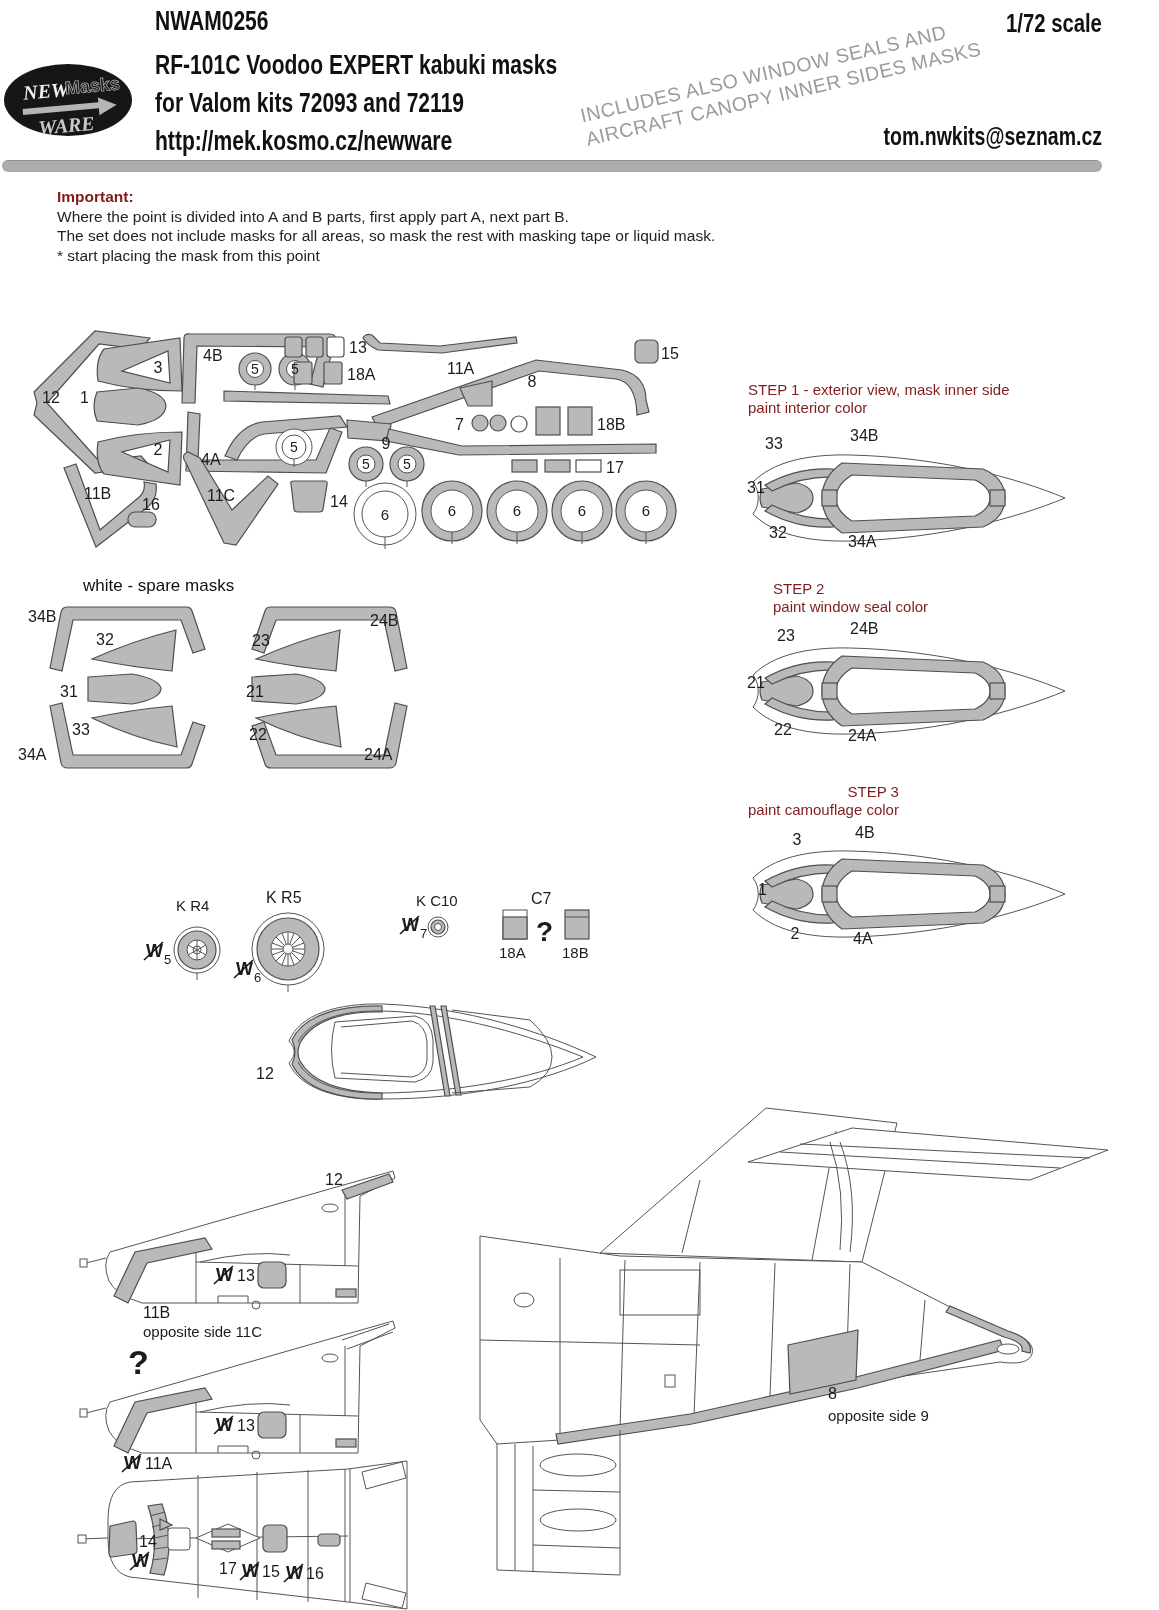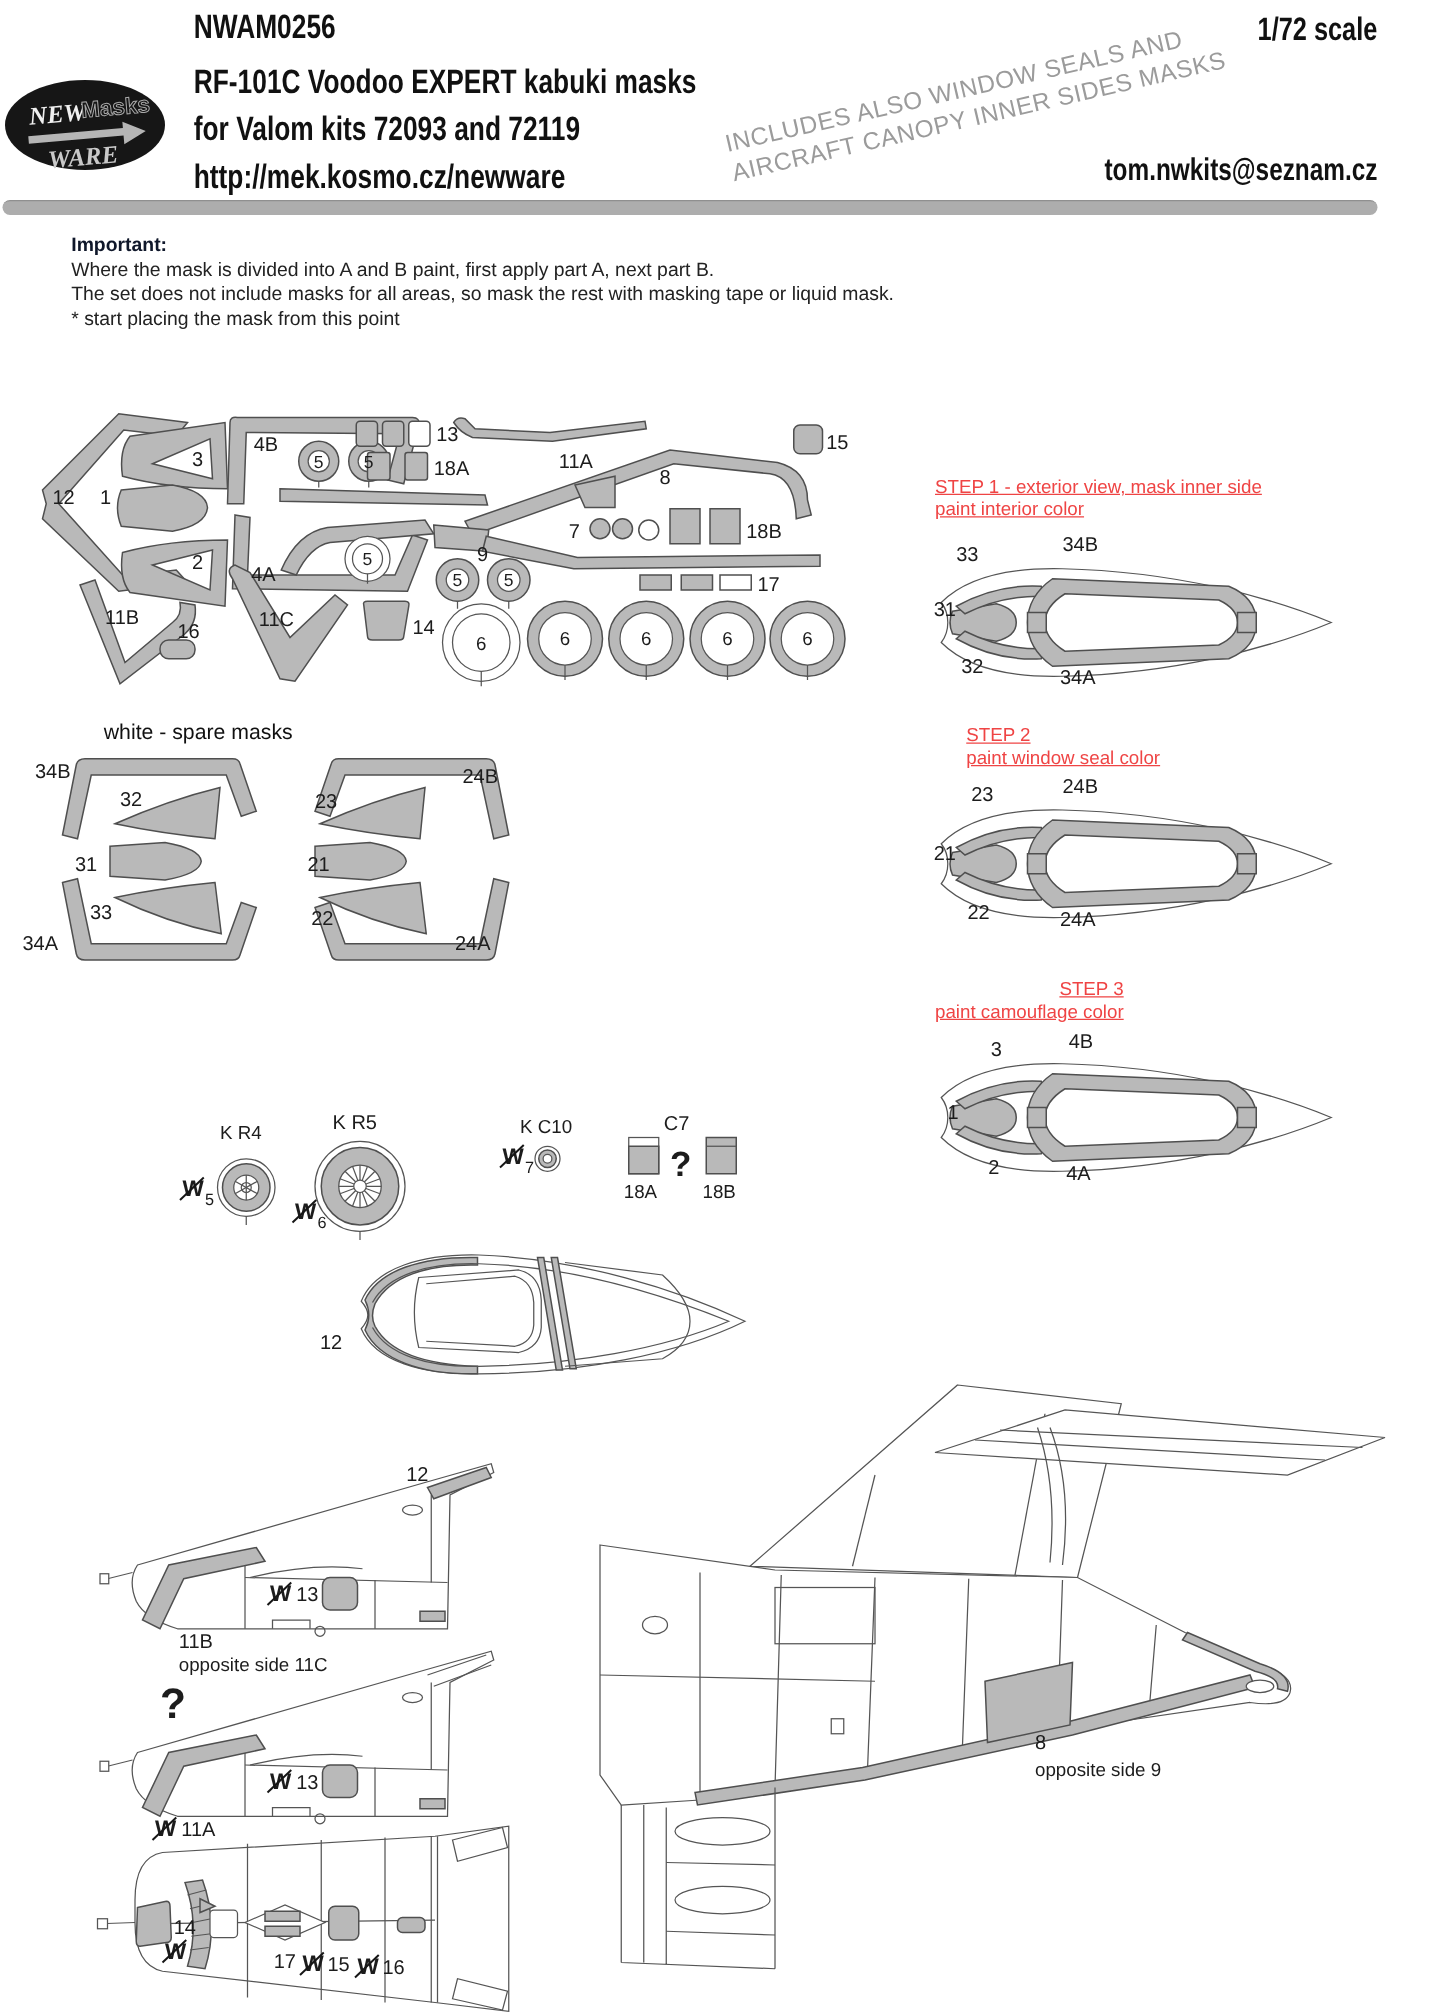--- a/index.html
+++ b/index.html
@@ -5,23 +5,23 @@
   html,body{margin:0;padding:0;background:#fff;}
   #sheet{position:relative;width:1159px;height:1610px;background:#fff;overflow:hidden;
          font-family:"Liberation Sans",sans-serif;color:#1c1c1c;}
   .abs{position:absolute;}
   .hd{font-weight:bold;transform:scaleX(.78);transform-origin:0 0;white-space:nowrap;
       font-family:"Liberation Sans",sans-serif;color:#111;}
   .hd-r{font-weight:bold;transform:scaleX(.78);transform-origin:100% 0;white-space:nowrap;color:#111;}
   .diag{transform:rotate(-13deg);transform-origin:0 0;color:#9b9b9b;font-size:19.5px;
         line-height:24px;white-space:nowrap;letter-spacing:.5px;}
   .imp{font-size:15.5px;line-height:19.5px;color:#222;}
-  .imp b{color:#0f172a;}
+  .imp b{color:#7f1d1d;}
   .wsym{font-weight:bold;text-decoration:line-through;}
-  .step{font-size:15px;line-height:18px;color:#ef4444;text-decoration:underline;}
+  .step{font-size:15px;line-height:18px;color:#7f1d1d;}
   .bar{position:absolute;left:2px;top:160px;width:1100px;height:11px;background:#adadad;
        border-radius:6px;border-top:1px solid #8f8f8f;}
   .sparet{font-weight:normal;font-size:17px;color:#111;}
   
   .m{fill:#b9b9b9;stroke:#4f4f4f;stroke-width:1.2px;}
   .mw{fill:#ffffff;stroke:#4f4f4f;stroke-width:1.2px;}
   .o{fill:none;stroke:#555;stroke-width:1px;}
   .of{fill:#ffffff;stroke:#555;stroke-width:1px;}
   #labels-layer text{fill:#1c1c1c;font-family:"Liberation Sans",sans-serif;}
 </style>
@@ -50,21 +50,21 @@
 
   <div class="abs diag" style="left:578px;top:104px;">
     <div>INCLUDES ALSO WINDOW SEALS AND</div>
     <div>AIRCRAFT CANOPY INNER SIDES MASKS</div>
   </div>
 
   <div class="bar"></div>
 
   <div class="abs imp" style="left:57px;top:187px;width:760px;">
     <div><b>Important:</b></div>
-    <div>Where the mask is divided into A and B paint, first apply part A, next part B.</div>
+    <div>Where the point is divided into A and B parts, first apply part A, next part B.</div>
     <div>The set does not include masks for all areas, so mask the rest with masking tape or liquid mask.</div>
     <div>*  start placing the mask from this point</div>
   </div>
 
   <div class="abs sparet" style="left:83px;top:576px;">white - spare masks</div>
 
   <div class="abs step" style="left:748px;top:381px;">
     <div>STEP 1 - exterior view, mask inner side</div>
     <div>paint interior color</div>
   </div>

